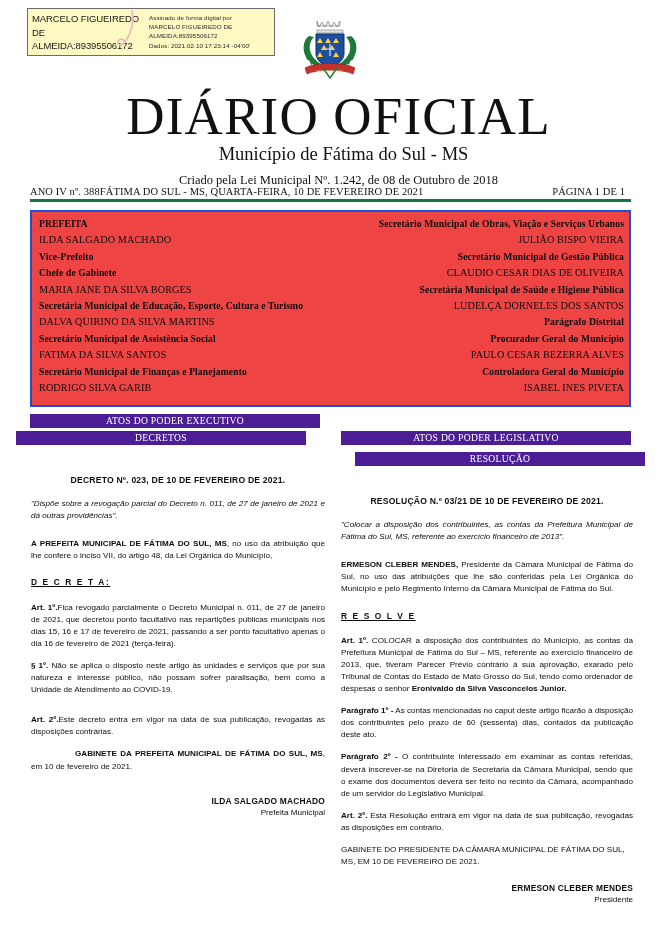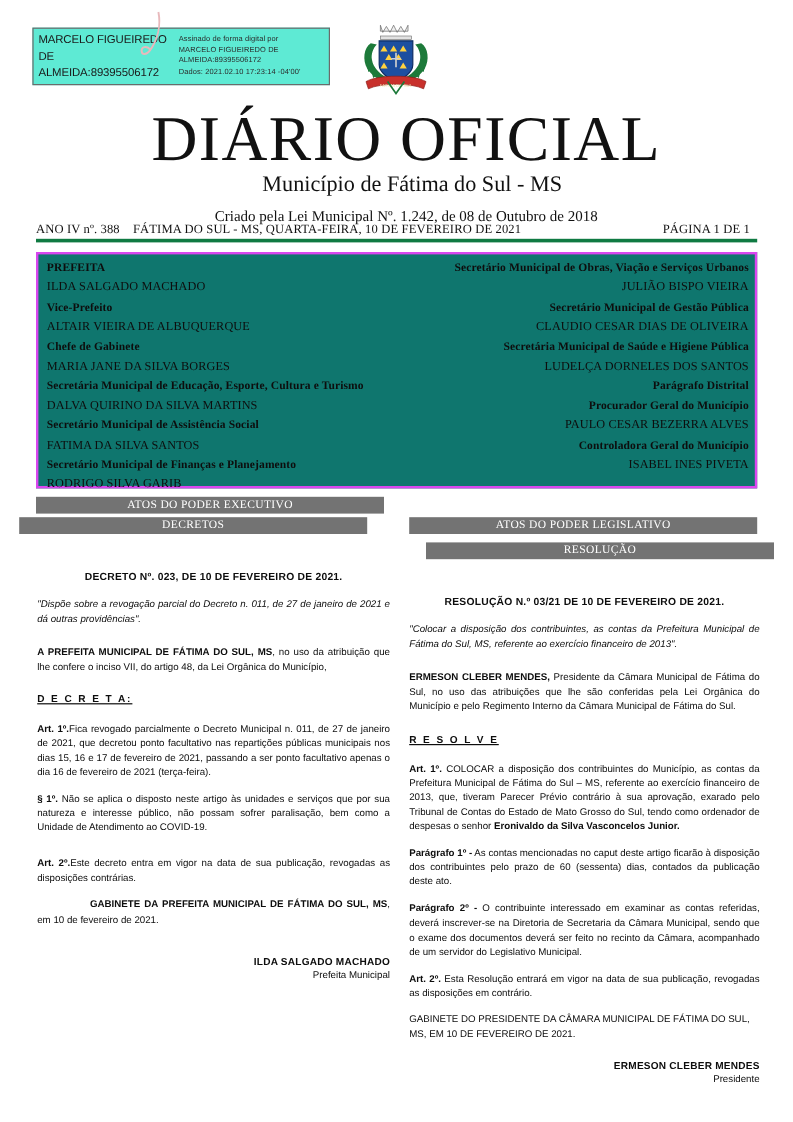--- a/index.html
+++ b/index.html
@@ -12,26 +12,26 @@
     height: 935px;
     font-family: "Liberation Serif", serif;
     color: #000000;
     position: relative;
     overflow: hidden;
   }
 
   
   .sig-stamp {
     position: absolute;
-    left: 27px; top: 23px;
+    left: 27px; top: 8px;
     width: 248px; height: 48px;
     border: 1px solid #6b6b6b;
     display: flex;
     align-items: stretch;
-    background: #5eead4;
+    background: #fef9c3;
     overflow: hidden;
   }
   .sig-left {
     width: 118px;
     padding: 3px 2px 2px 4px;
     font-family: "Liberation Sans", sans-serif;
     font-size: 9.5px;
     line-height: 13.5px;
     color: #1a1a1a;
     letter-spacing: -0.1px;
@@ -101,53 +101,53 @@
     display: flex;
     justify-content: space-between;
     align-items: baseline;
     font-family: "Liberation Serif", serif;
     font-size: 10.5px;
     letter-spacing: 0.1px;
     color: #111;
     padding-bottom: 2px;
   }
   .issue-left { white-space: nowrap; }
-  .issue-left .ano { margin-right: 11px; }
+  .issue-left .ano { }
   .issue-right { white-space: nowrap; padding-right: 6px;}
   .issue-rule {
     height: 2.5px;
     background: #0f7a42;
     width: 601px;
   }
 
   
   .officials {
     position: absolute;
     left: 30px; top: 210px;
     width: 601px; height: 197px;
-    border: 2px solid #d946ef;
+    border: 2px solid #1d4ed8;
     display: flex;
-    background: #0f766e;
+    background: #ef4444;
   }
   .off-col {
     padding: 4px 5px 2px 7px;
     font-family: "Liberation Serif", serif;
     font-size: 10px;
     line-height: 16.4px;
     color: #0d0d0d;
   }
   .off-col.left { width: 303px; }
   .off-col.right { width: 294px; }
   .off-role { font-weight: bold; font-size: 9.6px; letter-spacing: 0.1px; }
   .off-name { font-weight: normal; font-size: 10.2px; letter-spacing: 0.1px; }
 
   
   .bar {
     position: absolute;
-    background: #737373;
+    background: #4c1d95;
     color: #ffffff;
     text-align: center;
     font-family: "Liberation Serif", serif;
     font-size: 9.6px;
     line-height: 11px;
     letter-spacing: 0.3px;
     padding: 1px 0 2px 0;
   }
   #bar-exec   { left: 30px;  top: 414px; width: 290px; }
   #bar-decree { left: 16px;  top: 431px; width: 290px; }
@@ -259,21 +259,20 @@
     <div class="issue-right">PÁGINA 1 DE 1</div>
   </div>
   <div class="issue-rule"></div>
 </div>
 
 <div class="officials">
   <div class="off-col left">
     <div class="off-role">PREFEITA</div>
     <div class="off-name">ILDA SALGADO MACHADO</div>
     <div class="off-role">Vice-Prefeito</div>
-    <div class="off-name">ALTAIR VIEIRA DE ALBUQUERQUE</div>
     <div class="off-role">Chefe de Gabinete</div>
     <div class="off-name">MARIA JANE DA SILVA BORGES</div>
     <div class="off-role">Secretária Municipal de Educação, Esporte, Cultura e Turismo</div>
     <div class="off-name">DALVA QUIRINO DA SILVA MARTINS</div>
     <div class="off-role">Secretário Municipal de Assistência Social</div>
     <div class="off-name">FATIMA DA SILVA SANTOS</div>
     <div class="off-role">Secretário Municipal de Finanças e Planejamento</div>
     <div class="off-name">RODRIGO SILVA GARIB</div>
   </div>
   <div class="off-col right">

